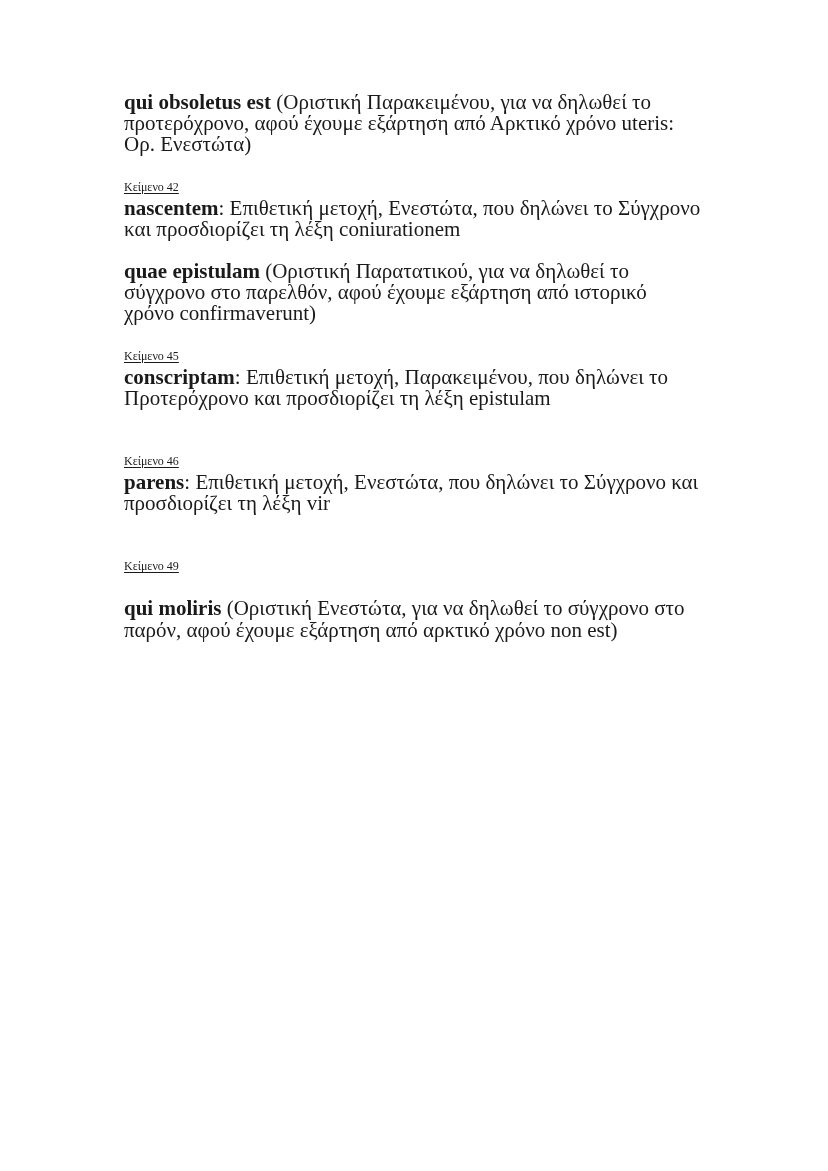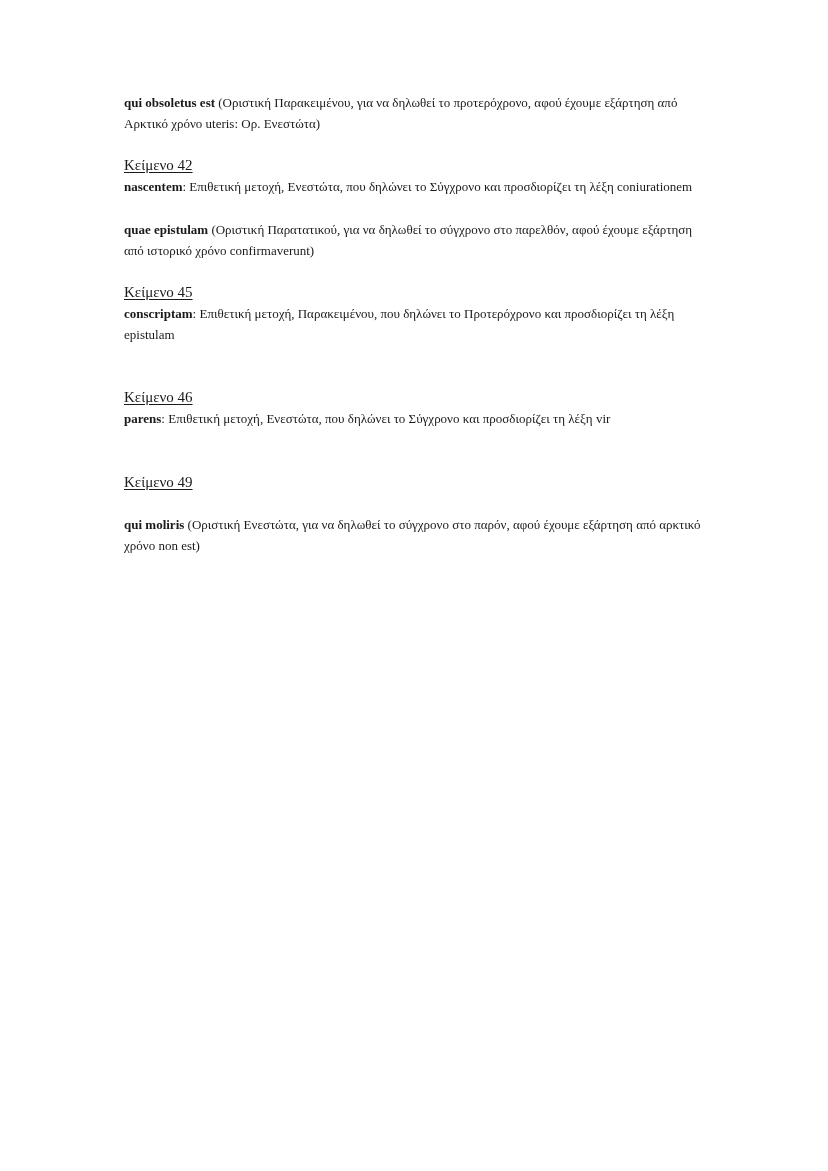--- a/index.html
+++ b/index.html
@@ -28,29 +28,29 @@
   .content {
     position: absolute;
     left: 124px;
     top: 92px;
     width: 578px;
   }
   .block {
     margin: 0 0 0 0;
   }
   .heading {
-    font-size: 15px;
+    font-size: 12px;
     line-height: 21px;
     text-decoration: underline;
     text-underline-offset: 2px;
     margin: 0;
     white-space: nowrap;
   }
   .para {
-    font-size: 13px;
+    font-size: 21px;
     line-height: 21.2px;
     margin: 0;
     text-align: left;
     hyphens: none;
   }
   .para .lemma {
     font-weight: bold;
   }
   .gap {
     height: 21px;

